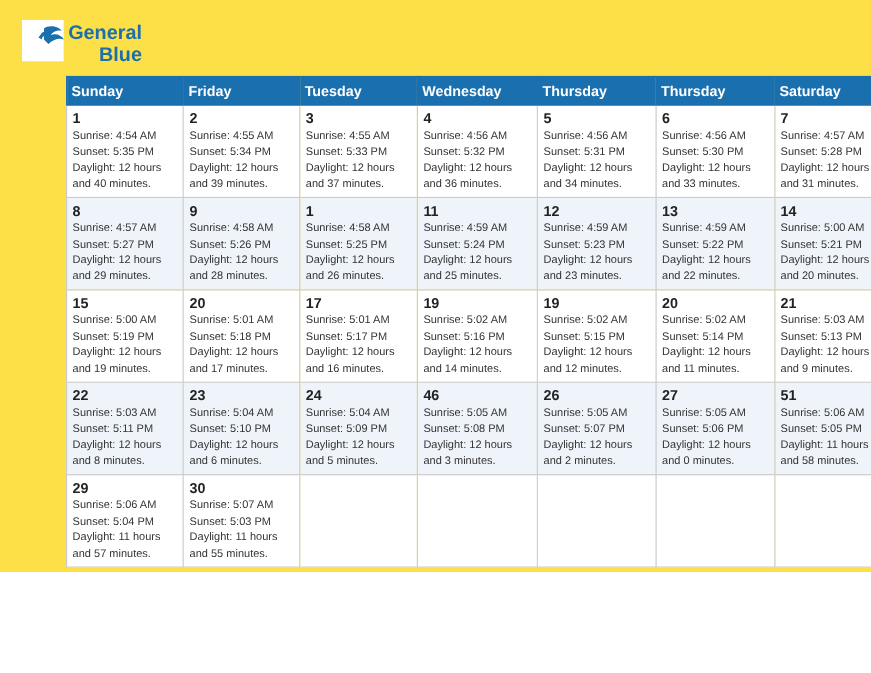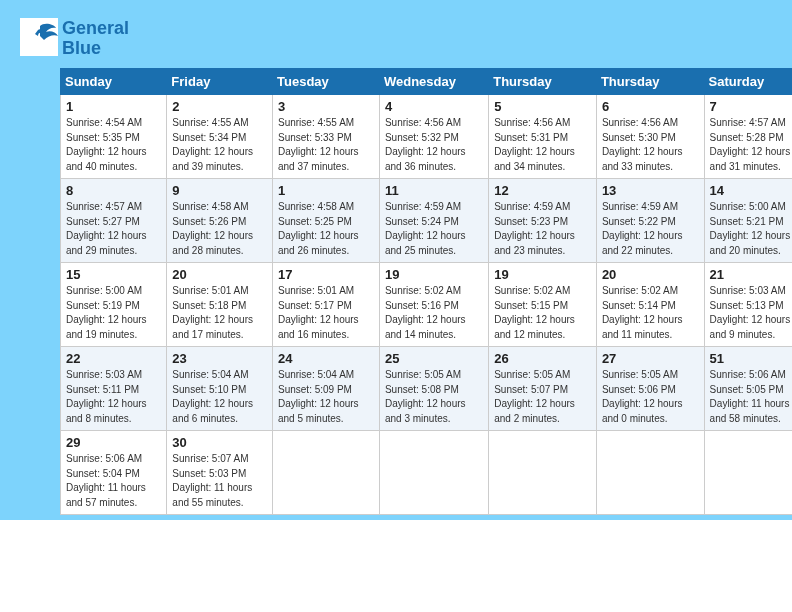--- a/index.html
+++ b/index.html
@@ -7,21 +7,21 @@
       font-family: Arial, sans-serif;
       background: #fff;
       width: 792px;
       height: 612px;
       overflow: hidden;
     }
     .page {
       width: 792px;
       height: 520px;
       padding: 18px 20px 10px 20px;
-      background: #7dd3fc;
+      background: #fde047;
     }
     .header {
       display: flex;
       justify-content: space-between;
       align-items: flex-start;
       margin-bottom: 8px;
     }
     .logo {
       display: flex;
       align-items: center;
@@ -102,21 +102,21 @@
       <div>
         <svg width="38" height="38" viewBox="0 0 38 38">
           <rect x="0" y="0" width="38" height="38" fill="white"></rect>
 
           <path d="M20 8 C24 4, 34 6, 36 10 C32 9, 28 11, 26 14 C30 12, 36 14, 38 18 C34 16, 28 18, 24 22 L20 18 Z" fill="#1a6faf"></path>
           <path d="M18 12 C20 10, 22 12, 22 15 C20 14, 18 15, 18 18 L15 16 Z" fill="#1a6faf"></path>
         </svg>
       </div>
       <div class="logo-text">
         <div><span>General</span></div>
-        <div style="color:#1a6faf;">Blue</div>
+        <div style="color:#1a6faf;text-align:right;">Blue</div>
       </div>
     </div>
     <div class="title-block">
       <div class="month-title"></div>
       <div class="location"></div>
     </div>
   </div>
 
   <table class="calendar">
     <thead>
@@ -324,21 +324,21 @@
           </td>
           <td>
       <span class="day-num">24</span>
       <div class="day-info">
         Sunrise: 5:04 AM<br>
         Sunset: 5:09 PM<br>
         Daylight: 12 hours and 5 minutes.
       </div>
           </td>
           <td>
-      <span class="day-num">25</span>
+      <span class="day-num">46</span>
       <div class="day-info">
         Sunrise: 5:05 AM<br>
         Sunset: 5:08 PM<br>
         Daylight: 12 hours and 3 minutes.
       </div>
           </td>
           <td>
       <span class="day-num">26</span>
       <div class="day-info">
         Sunrise: 5:05 AM<br>

